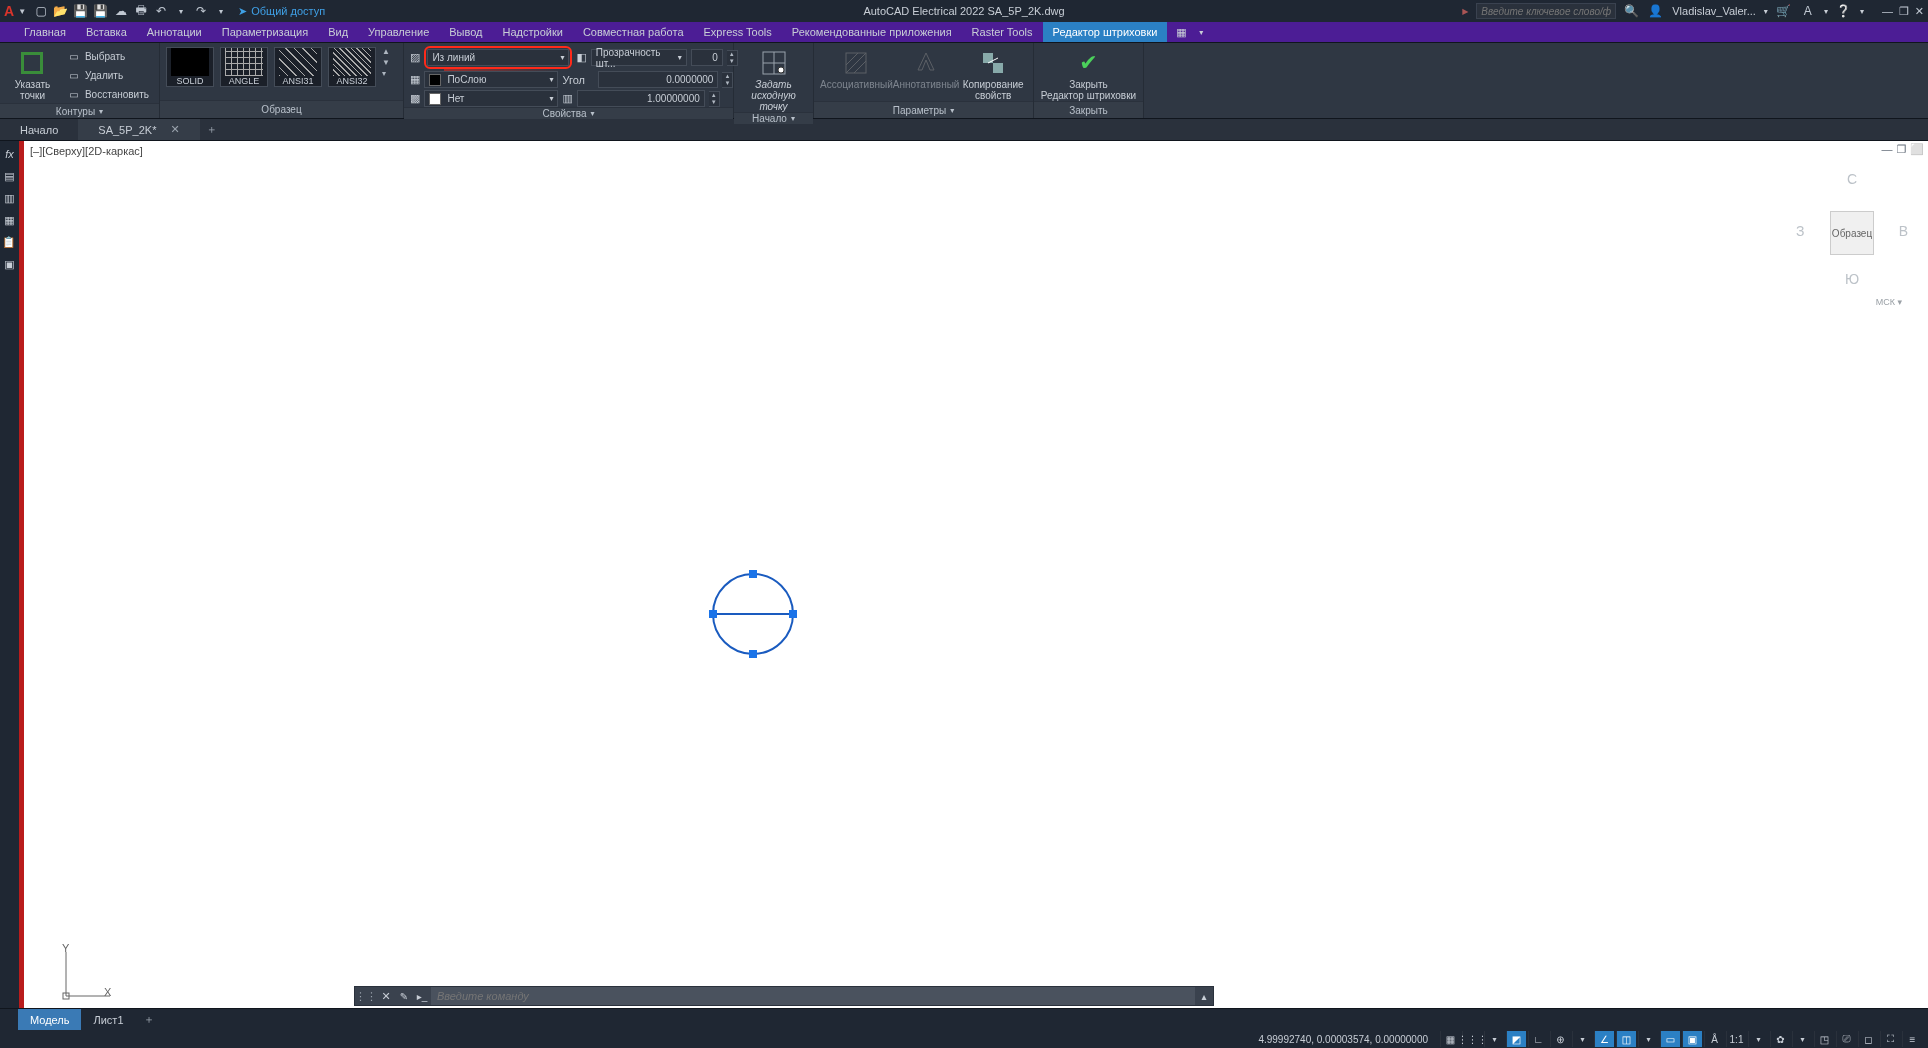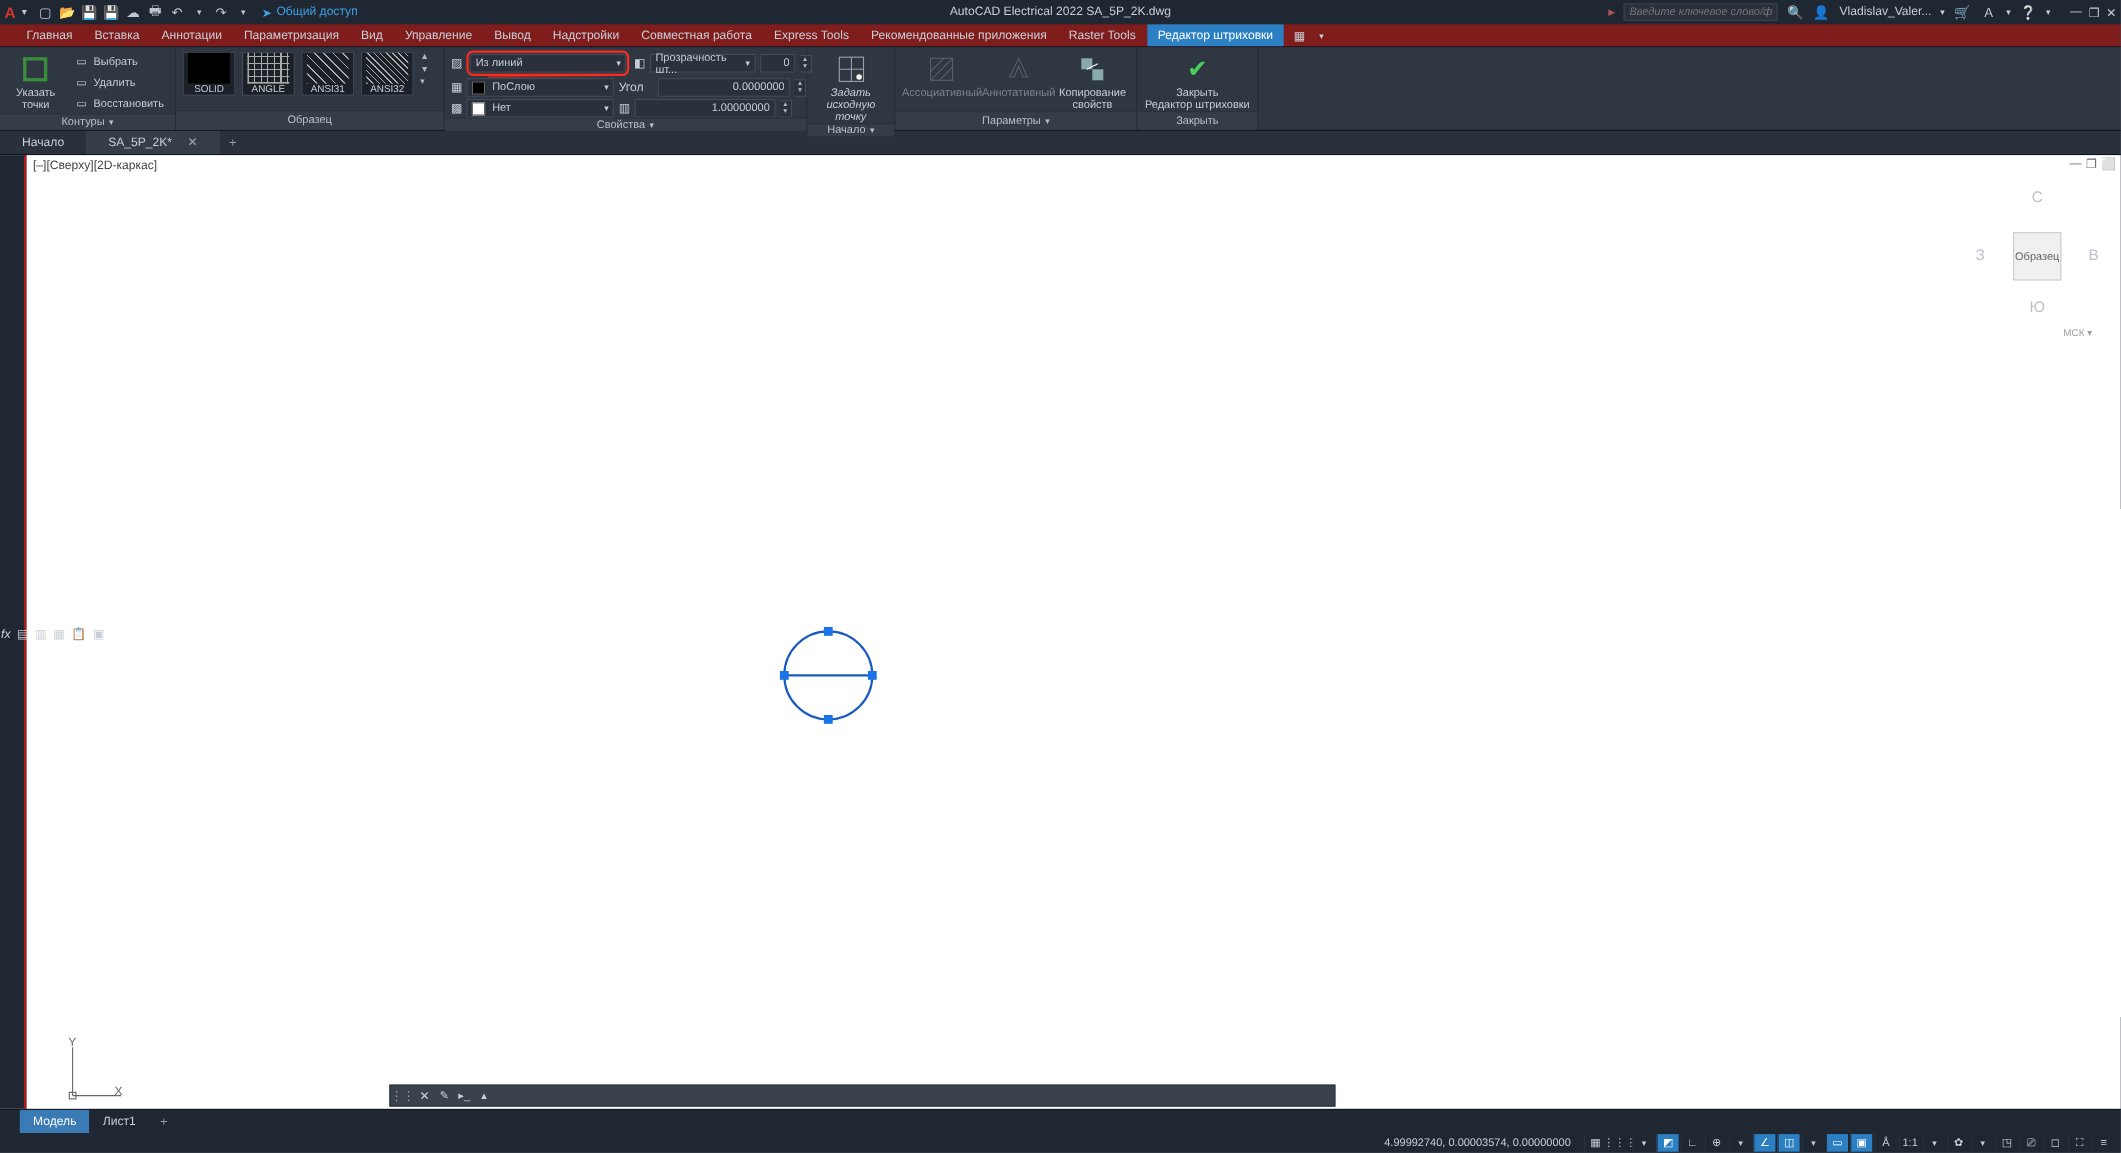--- a/index.html
+++ b/index.html
@@ -20,21 +20,21 @@
 .titlebar .right { margin-left:auto; display:flex; align-items:center; gap:8px;}
 .titlebar .searchbox {
   background:#2a313c; border:1px solid #3a4250; height:16px; width:140px;
   color:#7d8795; font-size:10px; padding:0 4px; font-style:italic;
 }
 .titlebar .right span.icon { color:#c0c8d2; font-size:12px; width:16px; text-align:center;}
 .titlebar .win-controls { display:flex; gap:6px; margin-left:10px; color:#c0c8d2;}
 
 
 .menubar {
-  height: 21px; background:#7f1d1d; display:flex; align-items:stretch; padding-left:14px;
+  height: 21px; background:#4c1d95; display:flex; align-items:stretch; padding-left:14px;
   border-bottom:1px solid #10151d;
 }
 .menubar .tab { padding:0 10px; display:flex; align-items:center; color:#c8ced6; font-size:11px;}
 .menubar .tab.active { background:#2b80c4; color:#fff; }
 .menubar .extras { margin-left:6px; display:flex; align-items:center; gap:4px;}
 .menubar .extras span { width:16px; height:16px; display:inline-flex;align-items:center;justify-content:center;}
 
 
 .ribbon { height:76px; background:#2f3743; display:flex; align-items:stretch; border-bottom:1px solid #10151d;}
 .panel { border-right:1px solid #252c36; display:flex; flex-direction:column; position:relative;}
@@ -76,22 +76,22 @@
 .dwg-tabs { height:22px; background:#2a313c; display:flex; align-items:stretch; border-bottom:1px solid #10151d;}
 .dwg-tabs .dtab { padding:0 20px; display:flex; align-items:center; font-size:11px;
   color:#c8ced6; background:#2a313c; position:relative;}
 .dwg-tabs .dtab.active { background:#353d48; }
 .dwg-tabs .dtab .close { margin-left:14px; color:#9aa3ad; font-size:11px;}
 .dwg-tabs .plus { width:24px; display:flex; align-items:center; justify-content:center; color:#9aa3ad;}
 
 
 .workarea { position:relative; height: calc(1048px - 22px - 21px - 76px - 22px - 22px - 18px);
   background:#ffffff; display:flex;}
-.left-gutter { width:24px; background:#1f2733; display:flex; flex-direction:row; align-items:center;
-  gap:4px; padding-top:4px; border-right:2px solid #b91c1c;}
+.left-gutter { width:24px; background:#1f2733; display:flex; flex-direction:column; align-items:center;
+  gap:4px; padding-top:4px; border-right:5px solid #b91c1c;}
 .left-gutter span { width:18px; height:18px; display:flex;align-items:center;justify-content:center;
   font-size:11px; color:#c8ced6; border:1px solid transparent;}
 .canvas { flex:1; position:relative; overflow:hidden;}
 .bracket-tag { position:absolute; top:4px; left:6px; font-size:11px; color:#444; }
 .win-inline-controls { position:absolute; top:2px; right:4px; display:flex; gap:4px;
   color:#656e7a; font-size:11px;}
 
 .viewcube { position:absolute; top:30px; right:26px; width:100px; height:150px;
   color:#bcc2c8; font-family:Arial; }
 .viewcube .n{position:absolute;top:0;left:50%;transform:translateX(-50%);font-size:14px;}
@@ -471,20 +471,21 @@
       </svg>
       <span class="y">Y</span>
       <span class="x">X</span>
     </div>
 
     <div class="cmdline-area">
       <span class="handle">⋮⋮</span>
       <span class="xbtn">✕</span>
       <span class="prompt-ic">✎</span>
       <span class="prompt-ic">▸_</span>
+      <input placeholder="Введите команду" style="">
       <span class="prompt-ic">▴</span>
     </div>
   </div>
 </div>
 
 <div class="layout-tabs">
   <div class="ltab active">
     <span>Модель</span>
   </div>
   <div class="ltab">

